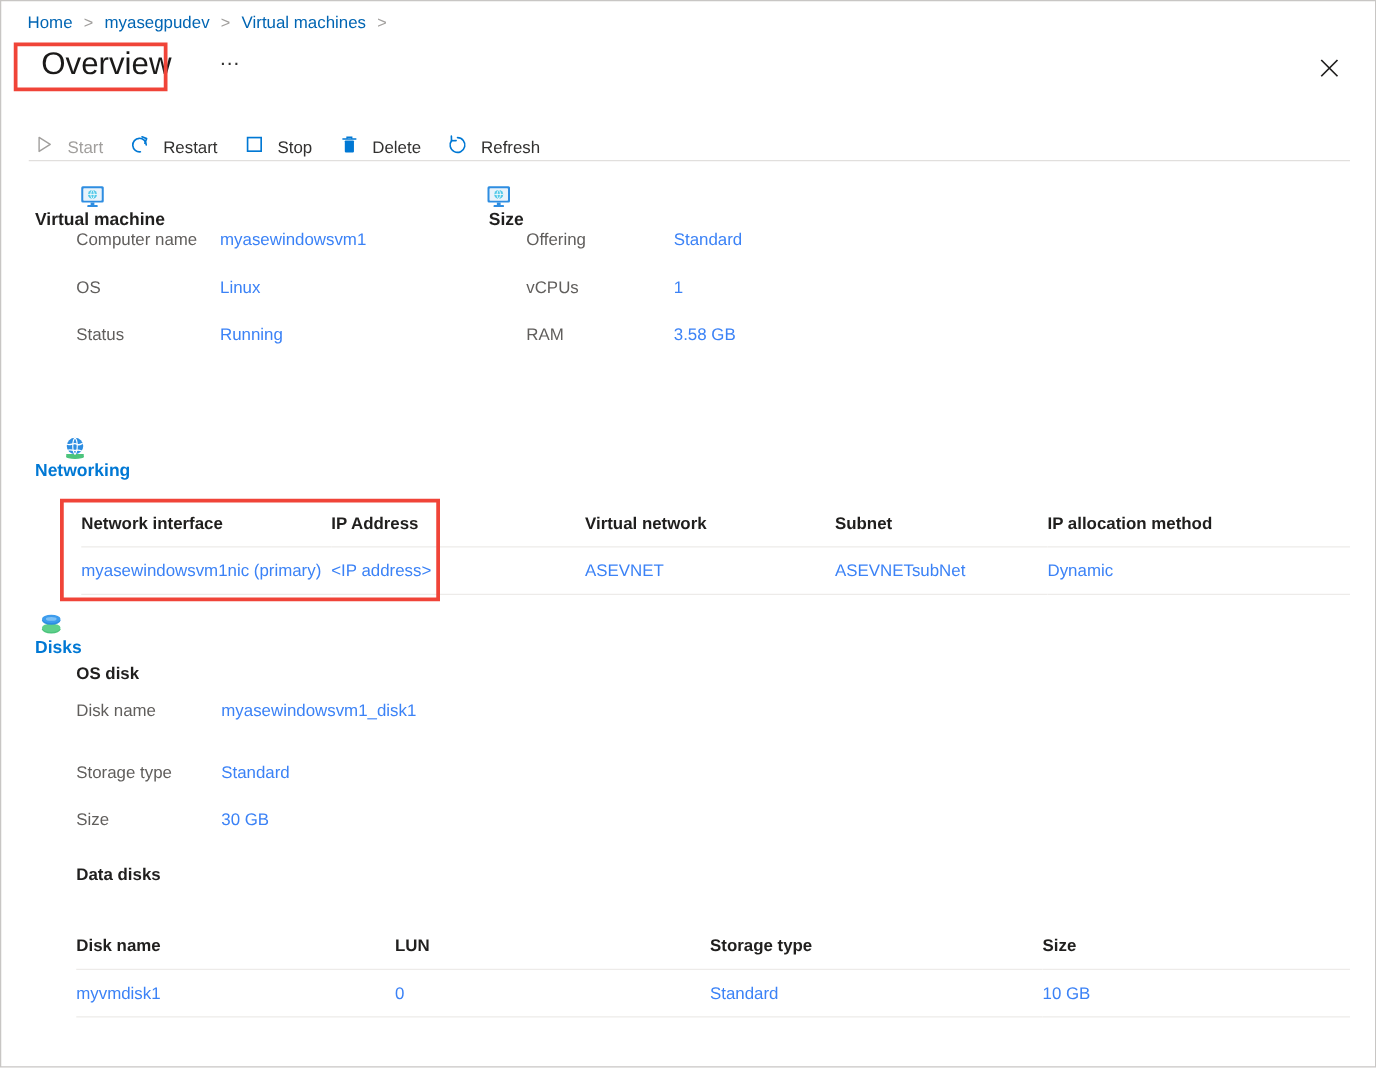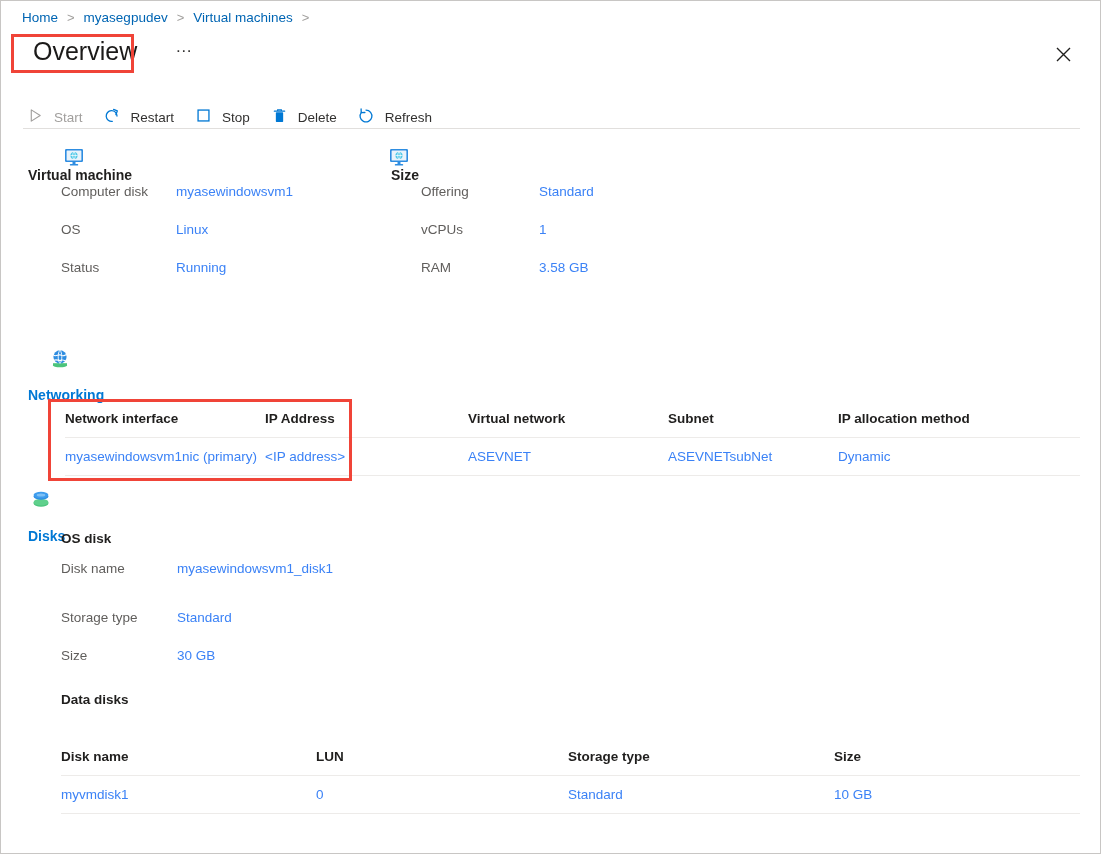--- a/index.html
+++ b/index.html
@@ -155,21 +155,20 @@
   .sec-ico svg { display: block; }
   .sec-title {
     font-size: 14px;
     font-weight: bold;
     color: #201f1e;
     white-space: nowrap;
   }
   .sec-title.link {
     color: #0078d4;
     cursor: pointer;
-    margin-top: 19px;
   }
 
   
   .props { position: absolute; }
   .prop-row {
     display: flex;
     align-items: baseline;
     height: 38px;
     font-size: 13.5px;
   }
@@ -317,21 +316,21 @@
         <path d="M6.4 8.5 H13.6 M10 4.9 C8.2 6.6 8.2 10.4 10 12.1 C11.8 10.4 11.8 6.6 10 4.9Z" fill="none" stroke="#ffffff" stroke-width="0.7"></path>
         <rect x="8.5" y="15" width="3" height="2.2" fill="#2e8de1"></rect>
         <rect x="5.8" y="17" width="8.4" height="1.6" rx="0.7" fill="#2e8de1"></rect>
       </svg>
     </span>
     <span class="sec-title">Virtual machine</span>
   </div>
 
   <div class="props" style="left:60px; top:183px;">
     <div class="prop-row">
-      <span class="prop-label" style="width:115px;">Computer disk</span>
+      <span class="prop-label" style="width:115px;">Computer name</span>
       <span class="prop-value">myasewindowsvm1</span>
     </div>
     <div class="prop-row">
       <span class="prop-label" style="width:115px;">OS</span>
       <span class="prop-value">Linux</span>
     </div>
     <div class="prop-row">
       <span class="prop-label" style="width:115px;">Status</span>
       <span class="prop-value">Running</span>
     </div>

